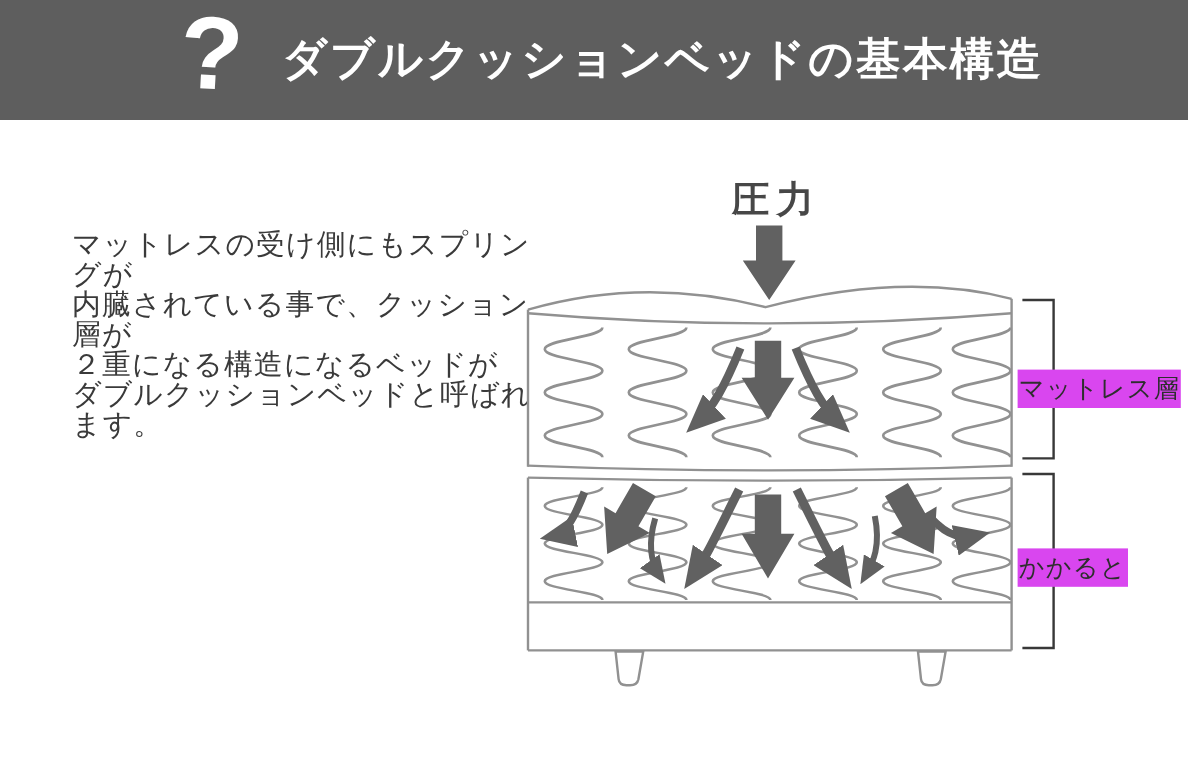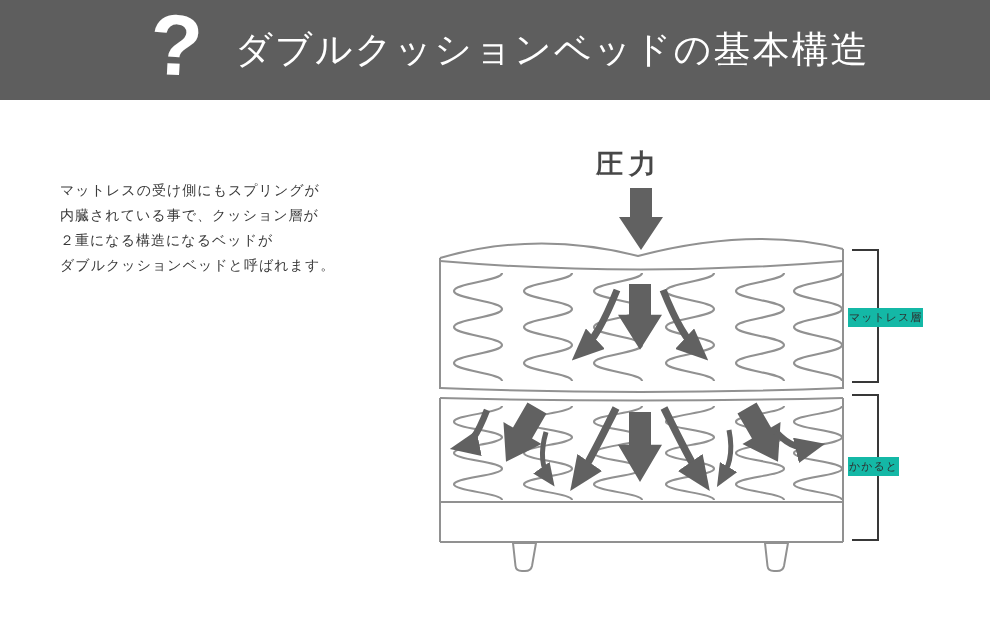--- a/index.html
+++ b/index.html
@@ -11,38 +11,38 @@
   .header{
     position:absolute;left:0;top:0;width:990px;height:100px;
   }
   .q-icon{
     position:absolute;left:150px;top:-10px;
     font-size:86px;font-weight:bold;color:#ffffff;line-height:110px;
     transform:rotate(3deg);
   }
   .page-title{
     position:absolute;left:235px;top:0;height:100px;display:flex;align-items:center;
-    font-size:37px;font-weight:normal;color:#ffffff;letter-spacing:2px;
+    font-size:37px;font-weight:bold;color:#ffffff;letter-spacing:2px;
   }
   
   .description{
-    position:absolute;left:60px;top:178px;width:385px;
-    font-size:14px;line-height:25px;letter-spacing:1px;color:#3a3a3a;
+    position:absolute;left:60px;top:192px;width:385px;
+    font-size:24px;line-height:25px;letter-spacing:1px;color:#3a3a3a;
   }
   .description p{margin:0 0 26px 0;white-space:pre-line;}
   .description p:last-child{margin-bottom:0;}
   
   .diagram-svg{position:absolute;left:0;top:0;}
   .pressure-label{
-    position:absolute;left:596px;top:146px;width:120px;
-    font-size:27px;font-weight:bold;letter-spacing:6px;color:#474747;
+    position:absolute;left:610px;top:146px;width:120px;
+    font-size:31px;font-weight:bold;letter-spacing:6px;color:#474747;
   }
   .layer-label{
-    position:absolute;background:#14b8a6;color:#2e2e2e;
-    font-size:11px;letter-spacing:1px;padding:2px 1px;z-index:3;
+    position:absolute;background:#d946ef;color:#2e2e2e;
+    font-size:21px;letter-spacing:1px;padding:2px 1px;z-index:3;
   }
   .label-mattress{left:848px;top:308px;}
   .label-bed{left:848px;top:457px;}
 </style>
 </head>
 <body>
 
 <div id="canvas">
 
   <div class="header" id="headerBanner" style="background: rgb(94, 94, 94);">

